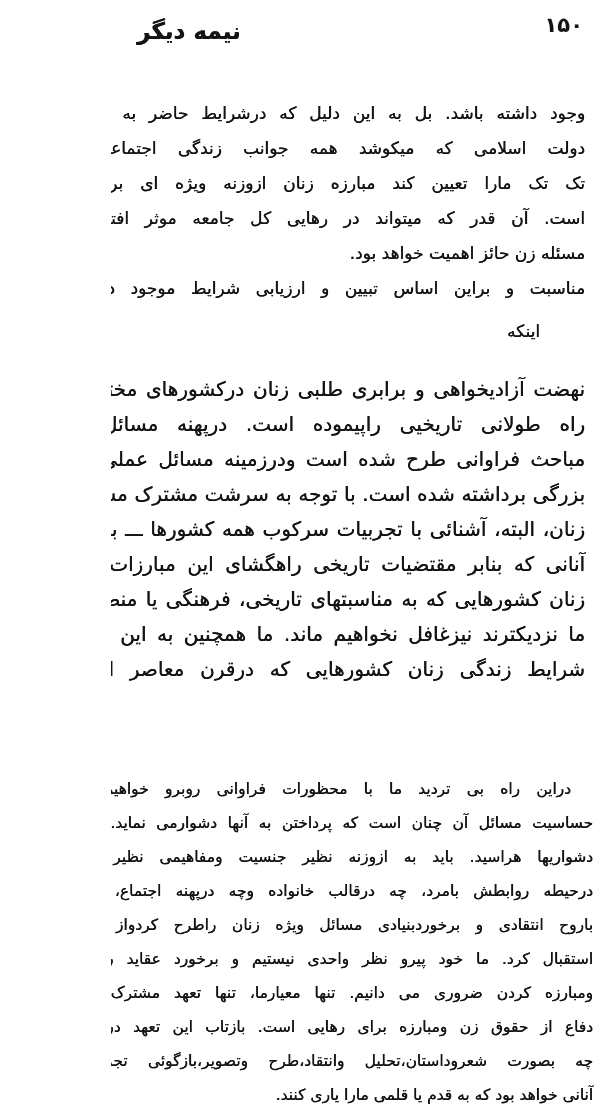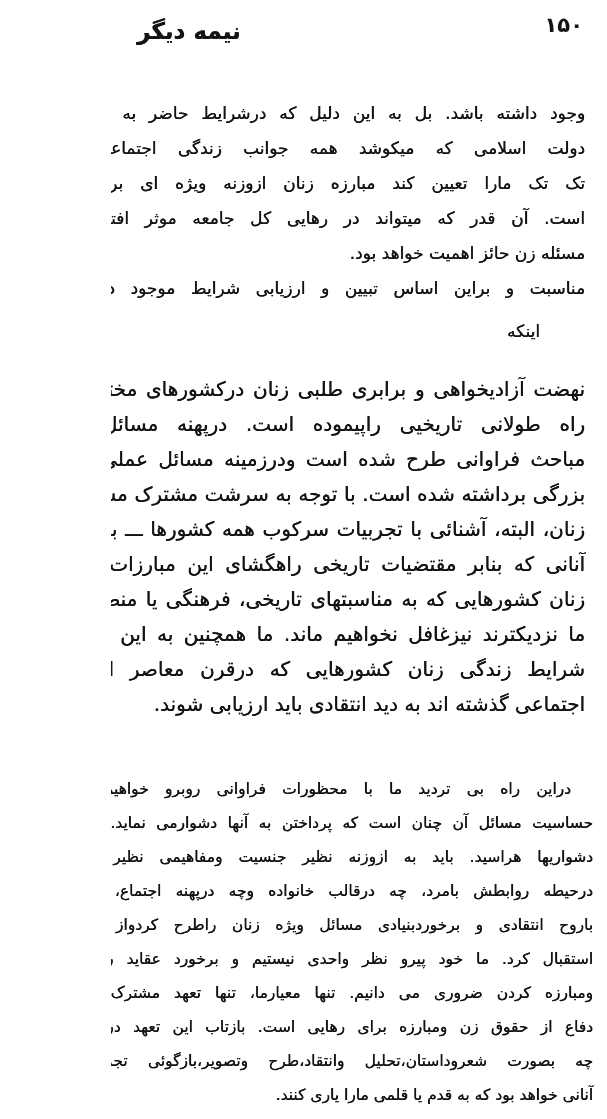--- a/index.html
+++ b/index.html
@@ -80,21 +80,20 @@
   <div class="para p2">
     <div class="line">نهضت آزادیخواهی و برابری طلبی زنان درکشورهای مختلف جهان</div>
     <div class="line">راه طولانی تاریخیی راپیموده است. درپهنه مسائل تئوریک</div>
     <div class="line">مباحث فراوانی طرح شده است ودرزمینه مسائل عملی قدمهای</div>
     <div class="line">بزرگی برداشته شده است. با توجه به سرشت مشترک مسائل ویژه</div>
     <div class="line">زنان، البته، آشنائی با تجربیات سرکوب همه کشورها ـــ به خصوص</div>
     <div class="line">آنانی که بنابر مقتضیات تاریخی راهگشای این مبارزات بوده اند</div>
     <div class="line">زنان کشورهایی که به مناسبتهای تاریخی، فرهنگی یا منطقه ای به</div>
     <div class="line">ما نزدیکترند نیزغافل نخواهیم ماند. ما همچنین به این باوریم که</div>
     <div class="line">شرایط زندگی زنان کشورهایی که درقرن معاصر ازانقلابهای</div>
-    <div class="line last">اجتماعی گذشته اند به دید انتقادی باید ارزیابی شوند.</div>
   </div>
 
   <div class="para p3">
     <div class="line first">دراین راه بی تردید ما با محظورات فراوانی روبرو خواهیم بود. گهگاه</div>
     <div class="line">حساسیت مسائل آن چنان است که پرداختن به آنها دشوارمی نماید. لیکن نباید از</div>
     <div class="line">دشواریها هراسید. باید به ازوزنه نظیر جنسیت ومفاهیمی نظیر سرکوب زن</div>
     <div class="line">درحیطه روابطش بامرد، چه درقالب خانواده وچه درپهنه اجتماع، پرداخت. باید</div>
     <div class="line">باروح انتقادی و برخوردبنیادی مسائل ویژه زنان راطرح کردواز برخوردنظرات</div>
     <div class="line">استقبال کرد. ما خود پیرو نظر واحدی نیستیم و برخورد عقاید رابرای شناختن</div>
     <div class="line">ومبارزه کردن ضروری می دانیم. تنها معیارما، تنها تعهد مشترک ما، تعهد به</div>

